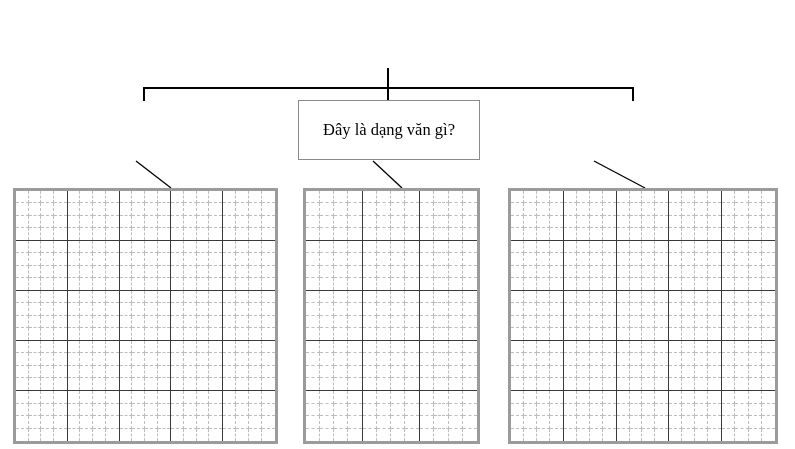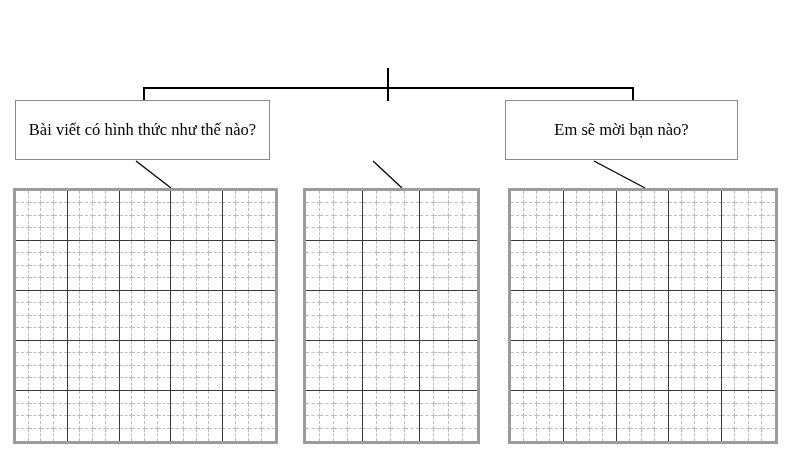--- a/index.html
+++ b/index.html
@@ -135,25 +135,22 @@
 
 <div id="page">
 
 
   <div class="conn conn-stem"></div>
   <div class="conn conn-bar"></div>
   <div class="conn conn-drop-1"></div>
   <div class="conn conn-drop-2"></div>
   <div class="conn conn-drop-3"></div>
 
-  <div class="qbox" id="qbox-1">
-    <div class="qbox-text">Bài viết có hình thức như thế nào?</div>
-  </div>
-  <div class="qbox" id="qbox-3">
-    <div class="qbox-text">Em sẽ mời bạn nào?</div>
+  <div class="qbox" id="qbox-2">
+    <div class="qbox-text">Đây là dạng văn gì?</div>
   </div>
 
   <svg class="pointer-svg" id="pointer-layer" viewBox="0 0 795 449">
       <line x1="136" y1="161" x2="171" y2="188" stroke="#000000" stroke-width="1.3"></line>
       <line x1="373" y1="161" x2="402" y2="188" stroke="#000000" stroke-width="1.3"></line>
       <line x1="594" y1="161" x2="645" y2="188" stroke="#000000" stroke-width="1.3"></line>
     </svg>
 
   <div class="grid-sheet" id="grid-1" style="border-color: rgb(155, 155, 155); grid-template-columns: repeat(5, 1fr); grid-template-rows: repeat(5, 1fr);">
       <div class="major-cell" style="border-right-color: rgb(58, 58, 58); border-bottom-color: rgb(58, 58, 58); grid-template-columns: repeat(4, 1fr); grid-template-rows: repeat(4, 1fr);">

